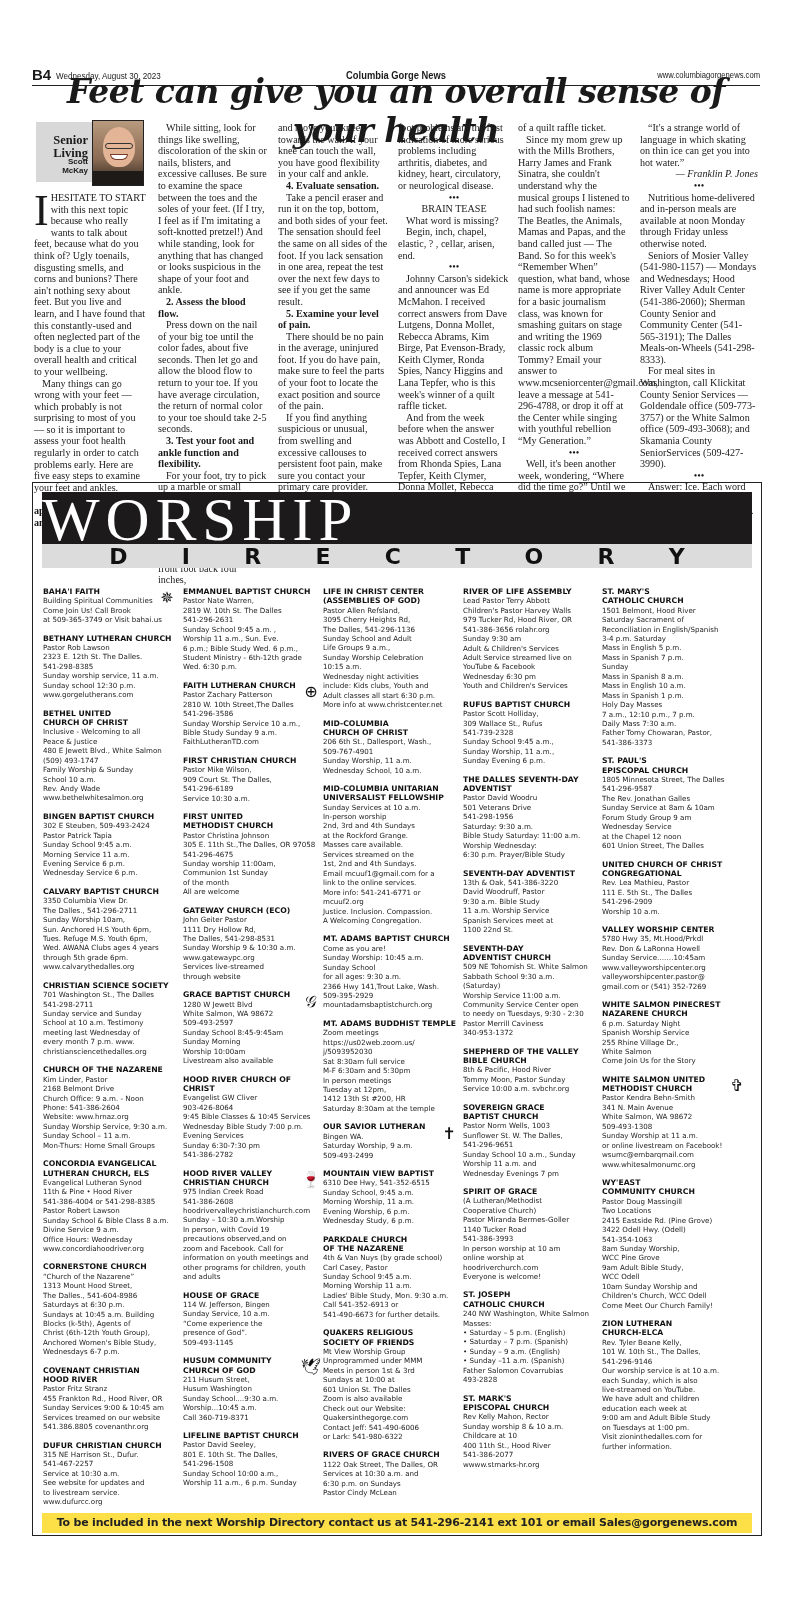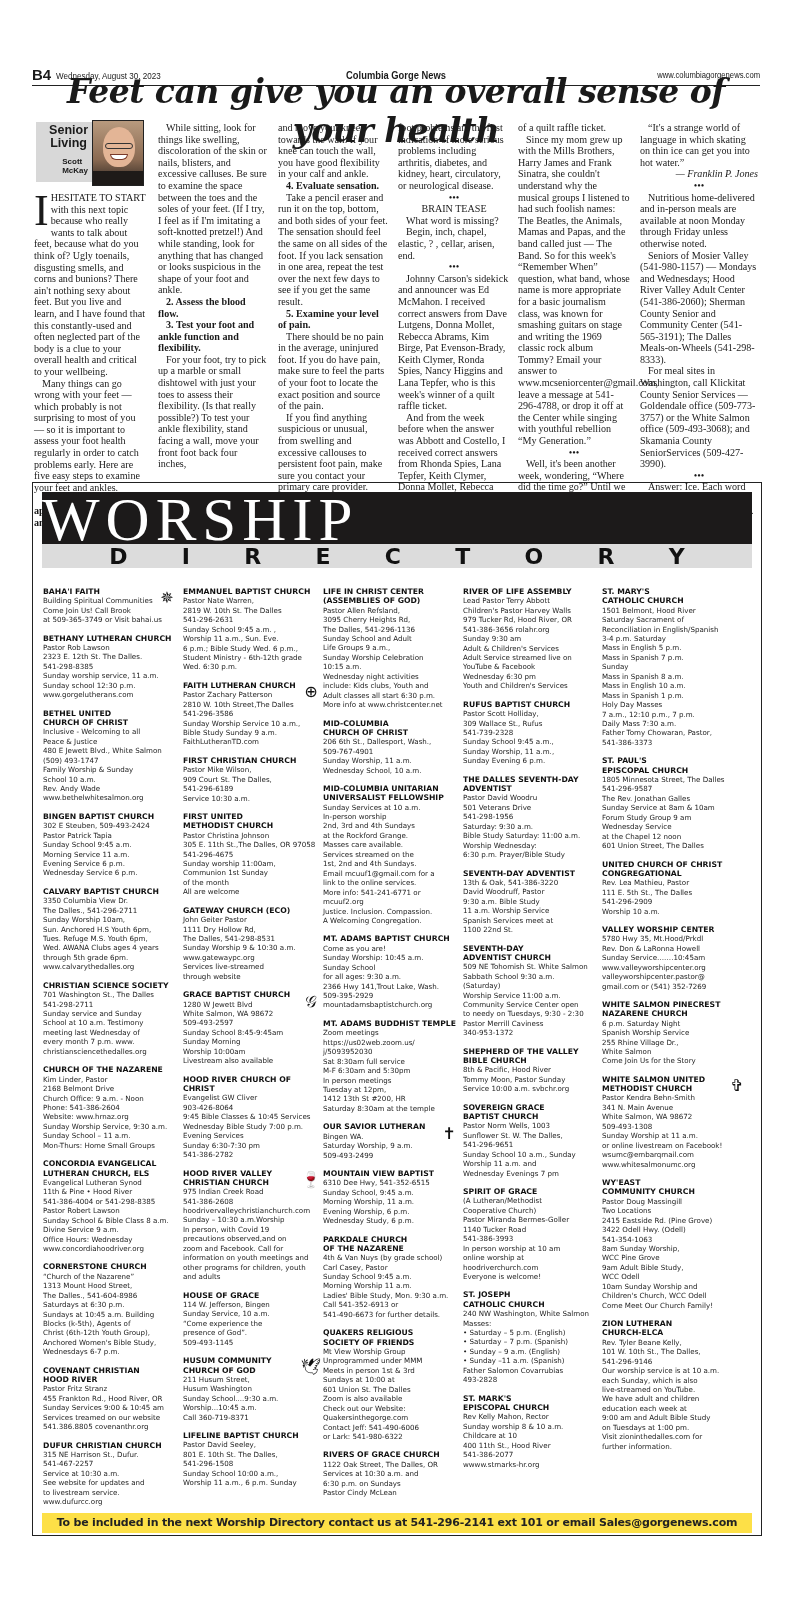--- a/index.html
+++ b/index.html
@@ -16,22 +16,22 @@
 
   .article { position: absolute; left: 32px; top: 122px; width: 728px; height: 350px; }
   .col { position: absolute; top: 0; font-family: "Liberation Serif", serif; font-size: 10.1px; line-height: 11.6px; }
   .col p { text-indent: 8px; }
   .col p.noindent { text-indent: 0; }
   .col .b { font-weight: bold; }
   .col .center { text-align: center; text-indent: 0; }
   .col .right { text-align: right; font-style: italic; }
 
   .badge { position: absolute; left: 2px; top: 0; width: 80px; height: 60px; background: #d8d8d8; }
-  .badge .t1 { position: absolute; right: 28px; top: 2px; font-family: Liberation Sans, sans-serif; font-weight: bold; font-size: 12.5px; line-height: 13px; text-align: center; }
-  .badge .t2 { position: absolute; right: 28px; top: 35px; font-family: "Liberation Sans", sans-serif; font-weight: bold; font-size: 8px; line-height: 9px; text-align: left; }
+  .badge .t1 { position: absolute; right: 28px; top: 12px; font-family: Liberation Serif, serif; font-weight: bold; font-size: 12.5px; line-height: 13px; text-align: center; }
+  .badge .t2 { position: absolute; right: 28px; top: 35px; font-family: "Liberation Sans", sans-serif; font-weight: bold; font-size: 8px; line-height: 9px; text-align: right; }
   .photo { position: absolute; left: 58px; top: -2px; width: 52px; height: 66px; background: #3a2f28; overflow: hidden; border: 1px solid #222; }
   .photo .bg { position: absolute; inset: 0; background: linear-gradient(180deg, #b89a7e 0%, #8a6a52 60%, #2a2420 100%); }
   .photo .face { position: absolute; left: 10px; top: 6px; width: 32px; height: 40px; border-radius: 50% 50% 45% 45%; background: #e3b596; }
   .photo .glasses { position: absolute; left: 12px; top: 22px; width: 28px; height: 6px; border: 1.5px solid #333; border-radius: 3px; }
   .photo .smile { position: absolute; left: 17px; top: 33px; width: 18px; height: 6px; border-radius: 0 0 9px 9px; background: #fff; border: 1px solid #7a3a2a; }
   .photo .shirt { position: absolute; left: 0; top: 50px; width: 52px; height: 20px; background: #1e1a18; }
 
   .dropcap { float: left; font-family: "Liberation Serif", serif; font-size: 44px; line-height: 34px; padding-right: 2px; margin-top: 2px; }
 
   
@@ -78,20 +78,21 @@
       </div>
     </div>
     <p class="noindent"><span class="dropcap">I</span><span>HESITATE TO START with this next topic because who really wants to talk about feet, because what do you think of? Ugly toenails, disgusting smells, and corns and bunions? There ain't nothing sexy about feet. But you live and learn, and I have found that this constantly-used and often neglected part of the body is a clue to your overall health and critical to your wellbeing.</span></p>
     <p>Many things can go wrong with your feet — which probably is not surprising to most of you — so it is important to assess your foot health regularly in order to catch problems early. Here are five easy steps to examine your feet and ankles.</p>
     <p class="b">1. Check the appearance of your feet and ankles.</p>
   </div>
 
   <div class="col" style="left:126px; width:110px;">
     <p>While sitting, look for things like swelling, discoloration of the skin or nails, blisters, and excessive calluses. Be sure to examine the space between the toes and the soles of your feet. (If I try, I feel as if I'm imitating a soft-knotted pretzel!) And while standing, look for anything that has changed or looks suspicious in the shape of your foot and ankle.</p>
     <p class="b">2. Assess the blood flow.</p>
+    <p>Press down on the nail of your big toe until the color fades, about five seconds. Then let go and allow the blood flow to return to your toe. If you have average circulation, the return of normal color to your toe should take 2-5 seconds.</p>
     <p class="b">3. Test your foot and ankle function and flexibility.</p>
     <p>For your foot, try to pick up a marble or small dishtowel with just your toes to assess their flexibility. (Is that really possible?) To test your ankle flexibility, stand facing a wall, move your front foot back four inches,</p>
   </div>
 
   <div class="col" style="left:246px; width:110px;">
     <p class="noindent">and move your knee towards the wall. If your knee can touch the wall, you have good flexibility in your calf and ankle.</p>
     <p class="b">4. Evaluate sensation.</p>
     <p>Take a pencil eraser and run it on the top, bottom, and both sides of your feet. The sensation should feel the same on all sides of the foot. If you lack sensation in one area, repeat the test over the next few days to see if you get the same result.</p>
     <p class="b">5. Examine your level of pain.</p>
     <p>There should be no pain in the average, uninjured foot. If you do have pain, make sure to feel the parts of your foot to locate the exact position and source of the pain.</p>

